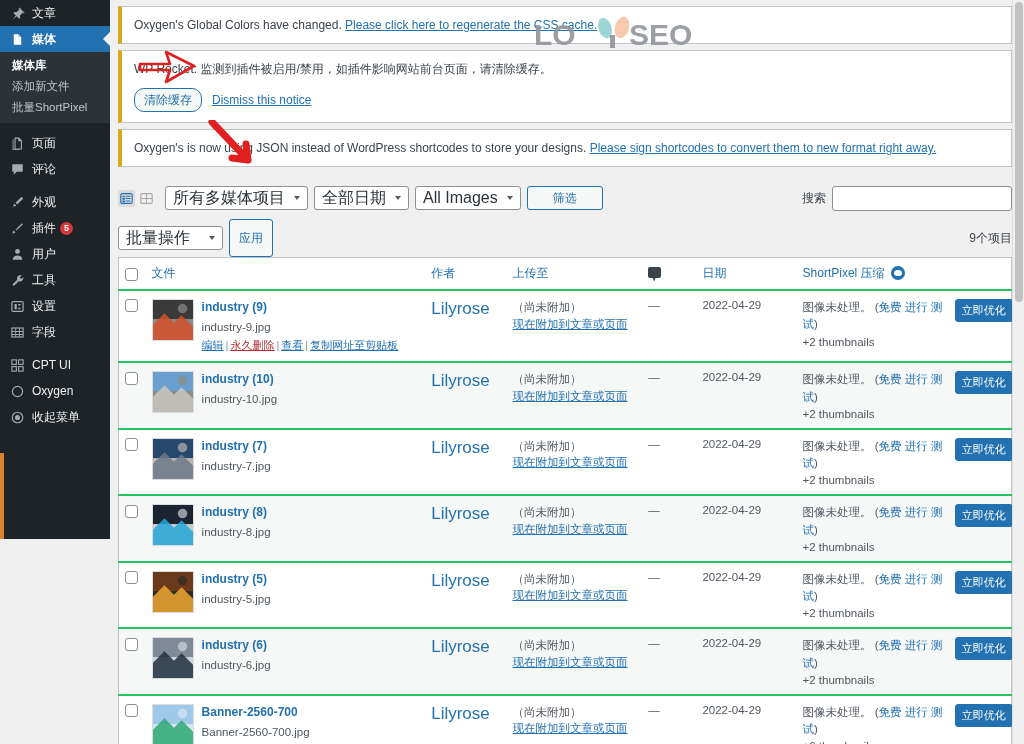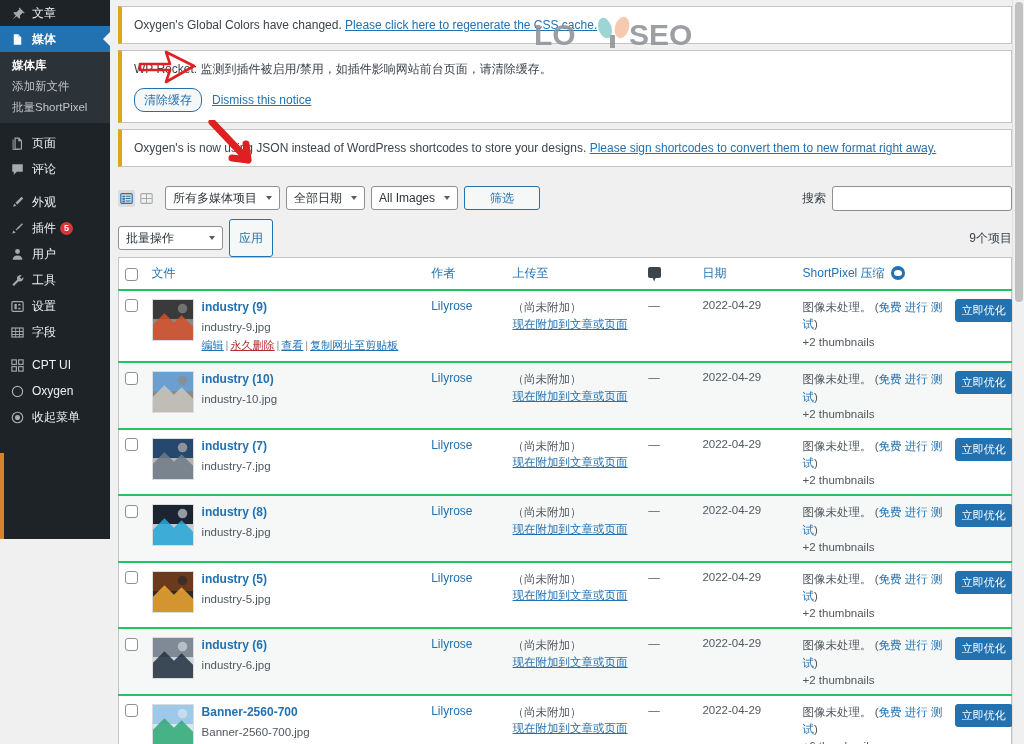--- a/index.html
+++ b/index.html
@@ -138,21 +138,21 @@
     cursor: pointer;
   }
   .vs-btn.active { background: #dcdcde; }
   .vs-btn svg { display: block; }
   .select-box {
     position: relative;
     height: 24px;
     border: 1px solid #8c8f94;
     border-radius: 3px;
     background: #fff;
-    font-size: 12px;
+    font-size: 16px;
     color: #2c3338;
     display: inline-flex; align-items: center;
     padding: 0 22px 0 7px;
     margin-right: 6px;
     cursor: pointer;
     white-space: nowrap;
   }
   .select-box .caret {
     position: absolute; right: 7px; top: 50%; margin-top: -2px;
     width: 0; height: 0;
@@ -268,21 +268,21 @@
     text-decoration: none;
     cursor: pointer;
     display: block;
     line-height: 1.4;
   }
   .file-name { color: #50575e; font-size: 11.5px; margin-top: 3px; line-height: 1.4; }
   .row-actions { margin-top: 3px; font-size: 11px; color: #8c8f94; line-height: 1.4; text-decoration: underline; }
   .row-actions span { color: #2271b1; cursor: pointer; text-decoration: underline; }
   .row-actions span.del { color: #b32d2e; }
   .row-actions .sep { color: #8c8f94; text-decoration: none; cursor: default; margin: 0 2px; }
-  .author-link { color: #2271b1; text-decoration: none; cursor: pointer; font-size: 12px; }
+  .author-link { color: #2271b1; text-decoration: none; cursor: pointer; font-size: 17px; }
   .upl-unattached { color: #50575e; font-size: 11.5px; line-height: 1.45; }
   .upl-attach-link { color: #2271b1; text-decoration: underline; cursor: pointer; font-size: 11.5px; display:block; line-height: 1.45; }
   .dash { color: #50575e; }
   .date-cell { color: #50575e; font-size: 11.5px; }
   .sp-status { color: #50575e; font-size: 11.5px; line-height: 1.5; }
   .sp-status a { color: #2271b1; text-decoration: none; cursor: pointer; }
   .sp-thumbs { color: #50575e; font-size: 11.5px; margin-top: 2px; }
   .btn-optimize {
     background: #2271b1;
     border: 1px solid #2271b1;

